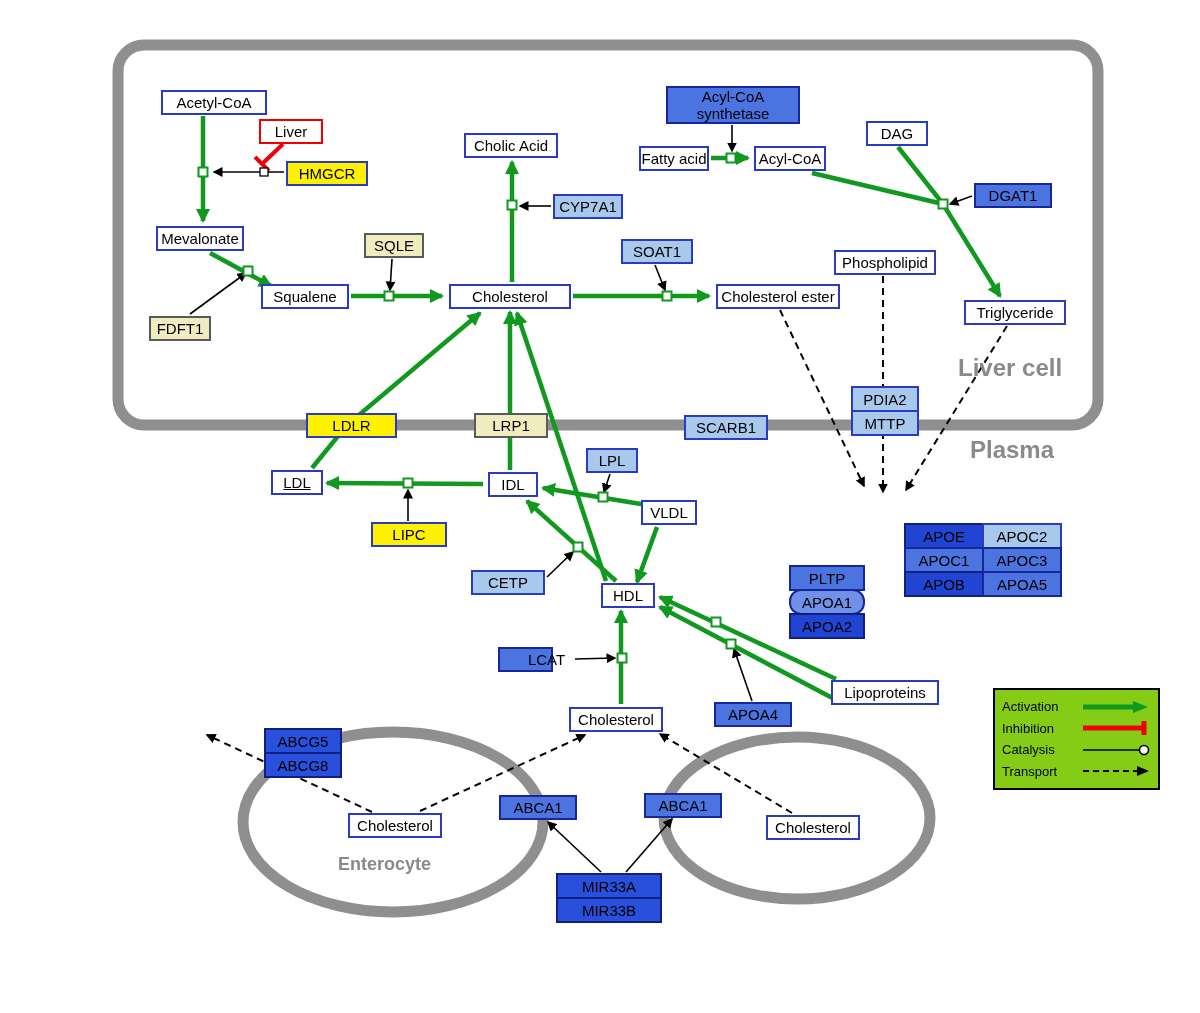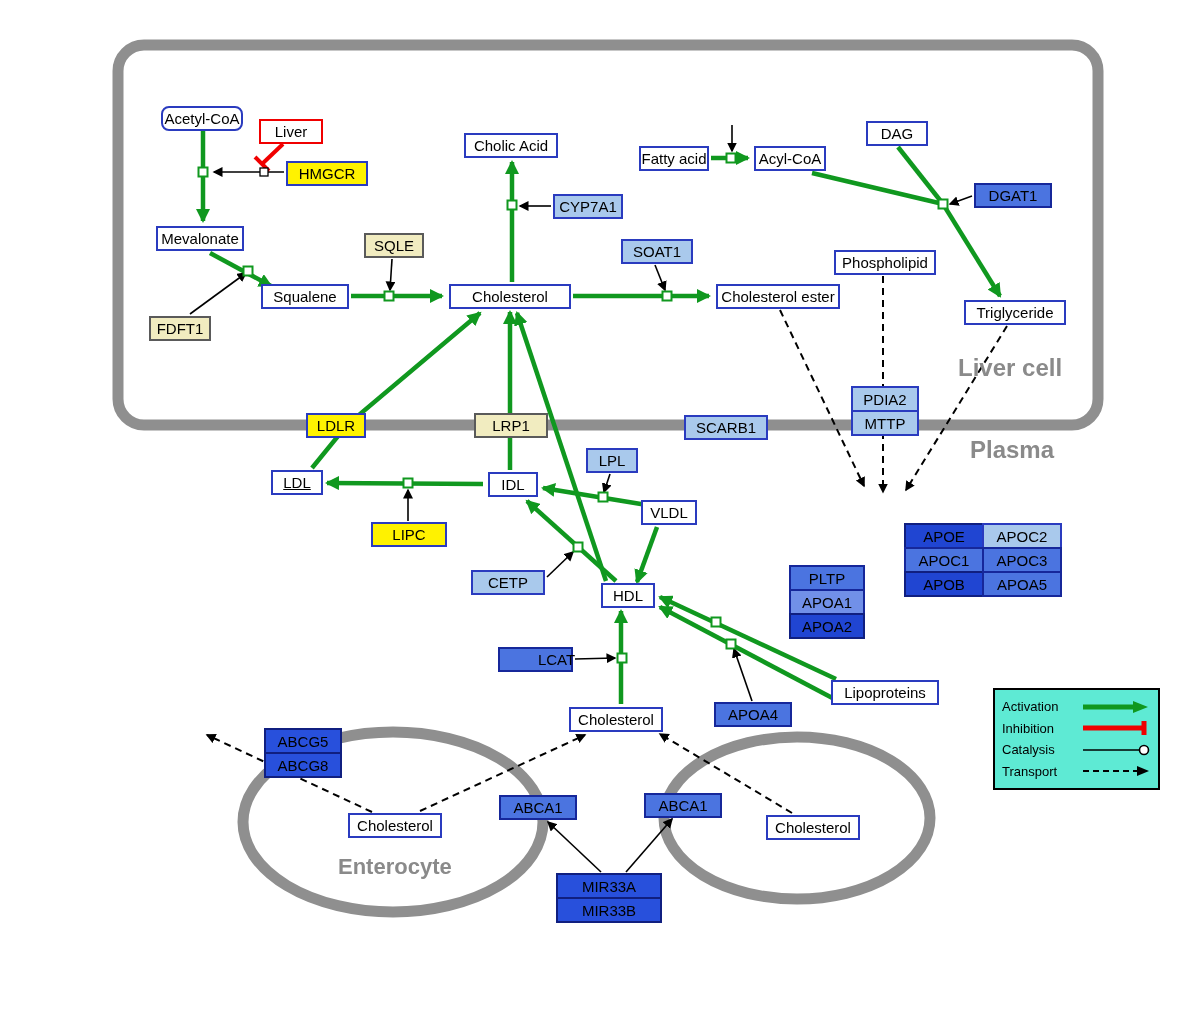--- a/index.html
+++ b/index.html
@@ -6,30 +6,30 @@
   .stage{position:relative;width:1200px;height:1013px;background:#fff;overflow:hidden;}
   svg.edges{position:absolute;left:0;top:0;}
   .node{position:absolute;box-sizing:border-box;height:25px;border:2px solid #2a3bbf;background:#fff;
         display:flex;align-items:center;justify-content:center;font-size:15px;color:#000;
         white-space:nowrap;padding:0 2px;}
   .red{border-color:#f00000;}
   .yellow{background:#fff200;}
   .pale{background:#f1ecc0;border-color:#5a5a5a;}
   .lblue{background:#a9c9ec;}
   .mblue{background:#4b74e0;border-color:#16279a;}
-  .mlblue{background:#7190e8;border-color:#16279a;}
+  .mlblue{background:#7190e8;border-color:#16279a;border-radius:12px;}
   .dblue{background:#2045d2;border-color:#101f80;}
   .blue{background:#2850dc;border-color:#101f80;}
   .h26{height:26px;}
   .tall{height:38px;white-space:normal;line-height:17px;text-align:center;}
   .clabel{position:absolute;font-weight:bold;color:#8a8a8a;}
   .big{font-size:24px;}
-  .mid{font-size:22px;}
+  .mid{font-size:18px;}
   .legend{position:absolute;left:993px;top:688px;width:167px;height:102px;border:2px solid #000;
-          background:#5eead4;box-sizing:border-box;display:flex;flex-direction:column;
+          background:#84cc16;box-sizing:border-box;display:flex;flex-direction:column;
           justify-content:space-evenly;padding:3px 7px;}
   .lrow{display:flex;align-items:center;justify-content:space-between;font-size:13px;color:#000;}
 </style>
 </head>
 <body>
 
 <div class="stage">
 
   <svg class="edges" width="1200" height="1013" viewBox="0 0 1200 1013">
     <defs>
@@ -115,56 +115,57 @@
       <rect x="711.5" y="617.5" width="9" height="9"></rect>
       <rect x="726.5" y="639.5" width="9" height="9"></rect>
     </g>
     <rect x="260" y="168" width="8" height="8" fill="#fff" stroke="#000" stroke-width="1.3"></rect>
   </svg>
 
   <div class="clabel big" style="left:958px;top:354px;">Liver cell</div>
   <div class="clabel big" style="left:970px;top:436px;">Plasma</div>
   <div class="clabel mid" style="left:338px;top:854px;">Enterocyte</div>
 
-  <div class="node" style="left:161px;top:106px;width:82px;border-radius:8px;">Acetyl-CoA</div>
+  <div class="node" style="left:161px;top:90px;width:106px;">Acetyl-CoA</div>
   <div class="node red" style="left:259px;top:119px;width:64px;">Liver</div>
   <div class="node yellow" style="left:286px;top:161px;width:82px;">HMGCR</div>
   <div class="node" style="left:156px;top:226px;width:88px;">Mevalonate</div>
   <div class="node pale" style="left:364px;top:233px;width:60px;">SQLE</div>
   <div class="node pale" style="left:149px;top:316px;width:62px;">FDFT1</div>
   <div class="node" style="left:261px;top:284px;width:88px;">Squalene</div>
   <div class="node" style="left:449px;top:284px;width:122px;">Cholesterol</div>
   <div class="node" style="left:464px;top:133px;width:94px;">Cholic Acid</div>
   <div class="node lblue" style="left:553px;top:194px;width:70px;">CYP7A1</div>
   <div class="node lblue" style="left:621px;top:239px;width:72px;">SOAT1</div>
   <div class="node" style="left:716px;top:284px;width:124px;">Cholesterol ester</div>
+  <div class="node mblue tall" style="left:666px;top:86px;width:134px;">Acyl-CoA synthetase</div>
   <div class="node" style="left:639px;top:146px;width:70px;">Fatty acid</div>
   <div class="node" style="left:754px;top:146px;width:72px;">Acyl-CoA</div>
   <div class="node" style="left:866px;top:121px;width:62px;">DAG</div>
   <div class="node mblue" style="left:974px;top:183px;width:78px;">DGAT1</div>
   <div class="node" style="left:834px;top:250px;width:102px;">Phospholipid</div>
   <div class="node" style="left:964px;top:300px;width:102px;">Triglyceride</div>
   <div class="node lblue h26" style="left:851px;top:386px;width:68px;">PDIA2</div>
   <div class="node lblue h26" style="left:851px;top:410px;width:68px;">MTTP</div>
 
-  <div class="node yellow" style="left:306px;top:413px;width:60px;">LDLR</div>
+  <div class="node yellow" style="left:306px;top:413px;width:91px;">LDLR</div>
   <div class="node pale" style="left:474px;top:413px;width:74px;">LRP1</div>
   <div class="node lblue" style="left:684px;top:415px;width:84px;">SCARB1</div>
 
   <div class="node" style="left:271px;top:470px;width:52px;text-decoration:underline;">LDL</div>
   <div class="node" style="left:488px;top:472px;width:50px;">IDL</div>
   <div class="node lblue" style="left:586px;top:448px;width:52px;">LPL</div>
   <div class="node" style="left:641px;top:500px;width:56px;">VLDL</div>
   <div class="node yellow" style="left:371px;top:522px;width:76px;">LIPC</div>
   <div class="node lblue" style="left:471px;top:570px;width:74px;">CETP</div>
   <div class="node" style="left:601px;top:583px;width:54px;">HDL</div>
   <div class="node mblue h26" style="left:789px;top:565px;width:76px;">PLTP</div>
   <div class="node mlblue h26" style="left:789px;top:589px;width:76px;">APOA1</div>
   <div class="node dblue h26" style="left:789px;top:613px;width:76px;">APOA2</div>
-  <div class="node mblue" style="left:498px;top:647px;width:75px;padding-left:44px;">LCAT</div>
+  <div class="node mblue" style="left:498px;top:647px;width:55px;padding-left:44px;">LCAT</div>
   <div class="node mblue" style="left:714px;top:702px;width:78px;">APOA4</div>
   <div class="node" style="left:831px;top:680px;width:108px;">Lipoproteins</div>
   <div class="node dblue h26" style="left:904px;top:523px;width:80px;">APOE</div>
   <div class="node lblue h26" style="left:982px;top:523px;width:80px;">APOC2</div>
   <div class="node mblue h26" style="left:904px;top:547px;width:80px;">APOC1</div>
   <div class="node mblue h26" style="left:982px;top:547px;width:80px;">APOC3</div>
   <div class="node dblue h26" style="left:904px;top:571px;width:80px;">APOB</div>
   <div class="node mblue h26" style="left:982px;top:571px;width:80px;">APOA5</div>
   <div class="node" style="left:569px;top:707px;width:94px;">Cholesterol</div>
 

